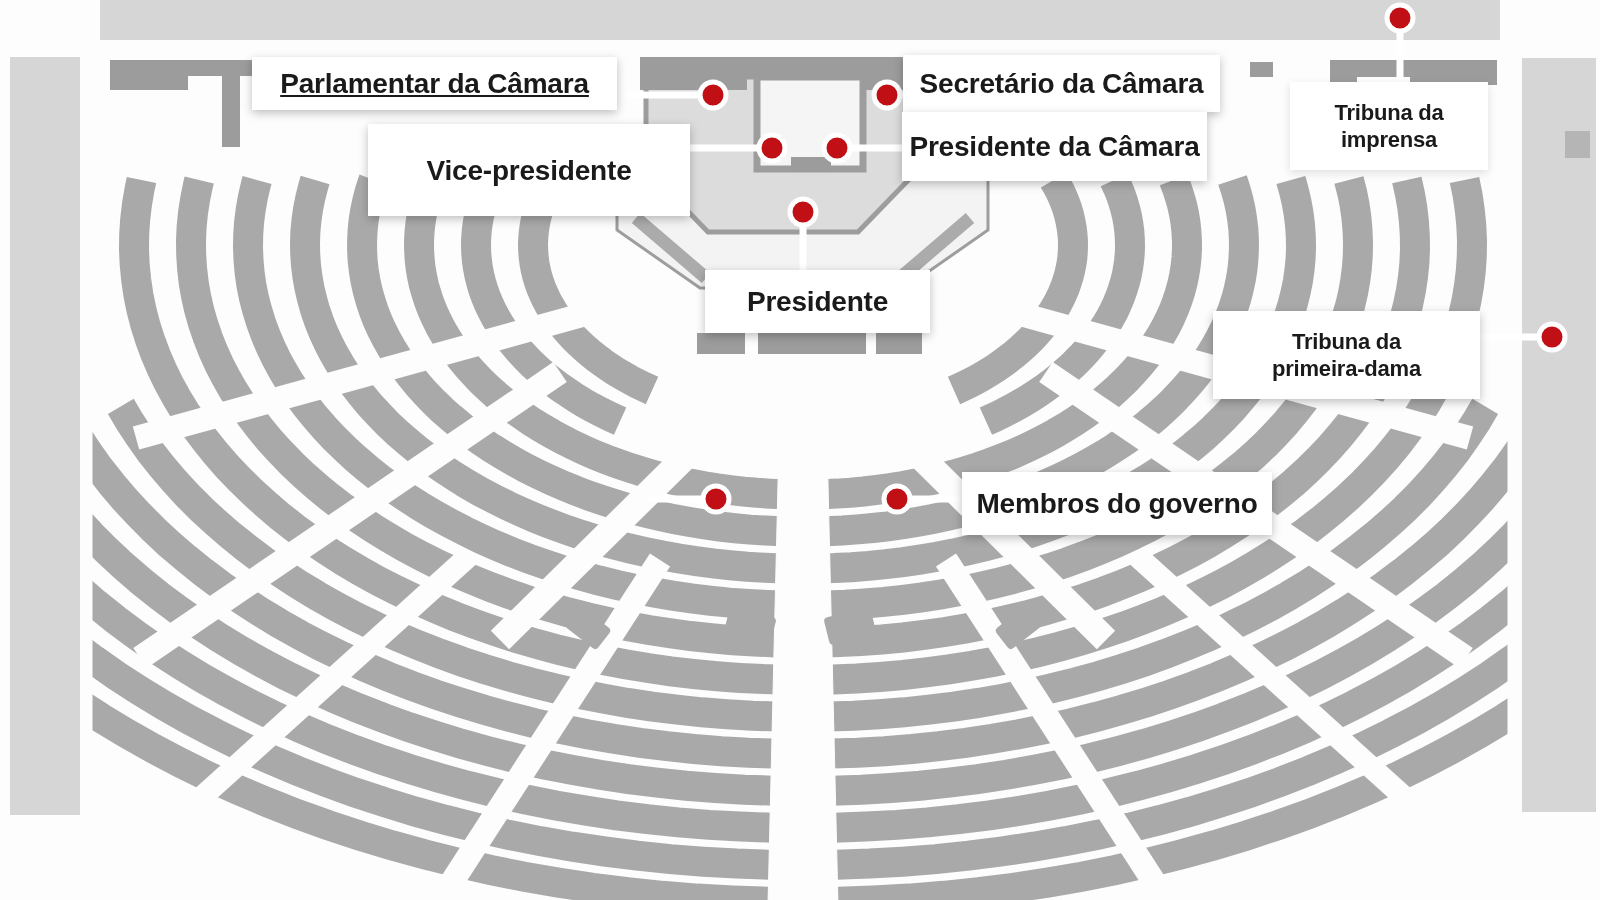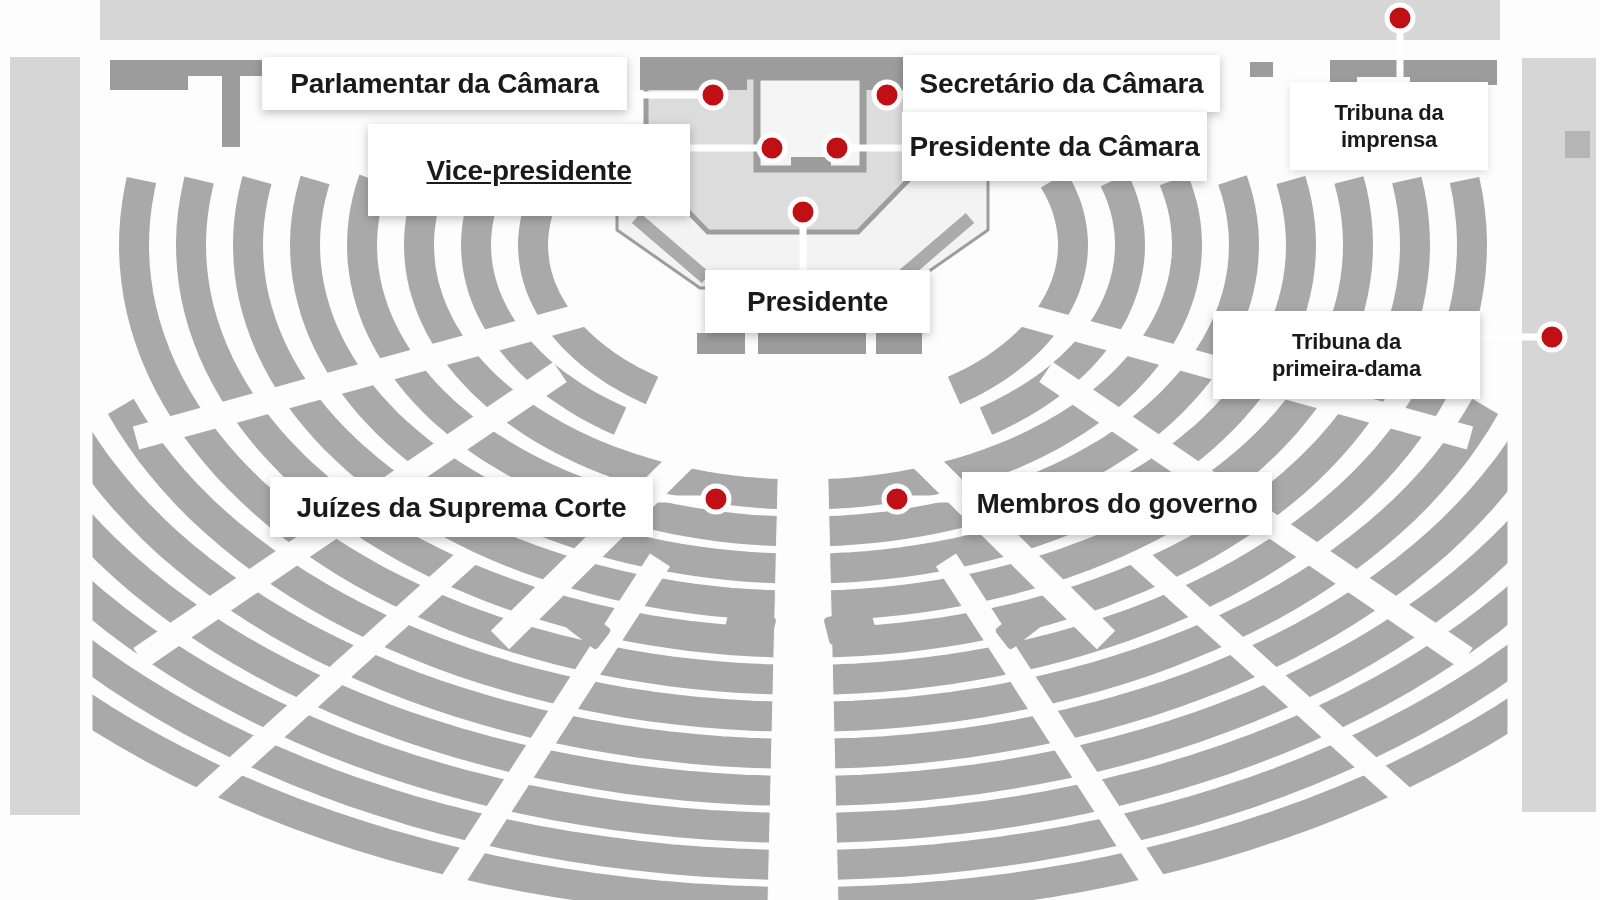--- a/index.html
+++ b/index.html
@@ -138,29 +138,29 @@
         <circle cx="772" cy="148" r="13" fill="#c01015" stroke="#ffffff" stroke-width="5"></circle>
         <circle cx="837" cy="148" r="13" fill="#c01015" stroke="#ffffff" stroke-width="5"></circle>
         <circle cx="803" cy="212" r="13" fill="#c01015" stroke="#ffffff" stroke-width="5"></circle>
         <circle cx="1400" cy="18" r="13" fill="#c01015" stroke="#ffffff" stroke-width="5"></circle>
         <circle cx="1552" cy="337" r="13" fill="#c01015" stroke="#ffffff" stroke-width="5"></circle>
         <circle cx="716" cy="499" r="13" fill="#c01015" stroke="#ffffff" stroke-width="5"></circle>
         <circle cx="897" cy="499" r="13" fill="#c01015" stroke="#ffffff" stroke-width="5"></circle>
       </g>
   </svg>
 
-  <div class="label" style="left:262px;top:57px;width:365px;height:53px;">
+  <div class="label" style="left:252px;top:57px;width:365px;height:53px;text-decoration:underline;">
     <div>Parlamentar da Câmara</div>
   </div>
 
   <div class="label" style="left:903px;top:55px;width:317px;height:57px;">
     <div>Secretário da Câmara</div>
   </div>
 
-  <div class="label" style="left:368px;top:124px;width:322px;height:92px;text-decoration:underline;">
+  <div class="label" style="left:368px;top:124px;width:322px;height:92px;">
     <div>Vice-presidente</div>
   </div>
 
   <div class="label" style="left:902px;top:112px;width:305px;height:69px;">
     <div>Presidente da Câmara</div>
   </div>
 
   <div class="label small soft" style="left:1290px;top:82px;width:198px;height:88px;">
     <div>Tribuna da</div>
     <div>imprensa</div>
@@ -168,21 +168,18 @@
 
   <div class="label" style="left:697px;top:270px;width:225px;height:63px;margin-left:8px;">
     <div>Presidente</div>
   </div>
 
   <div class="label small" style="left:1213px;top:311px;width:267px;height:88px;">
     <div>Tribuna da</div>
     <div>primeira-dama</div>
   </div>
 
-  <div class="label" style="left:270px;top:477px;width:383px;height:60px;">
-    <div>Juízes da Suprema Corte</div>
-  </div>
 
   <div class="label" style="left:962px;top:472px;width:310px;height:63px;">
     <div>Membros do governo</div>
   </div>
 
 </div>
 
 </body></html>

